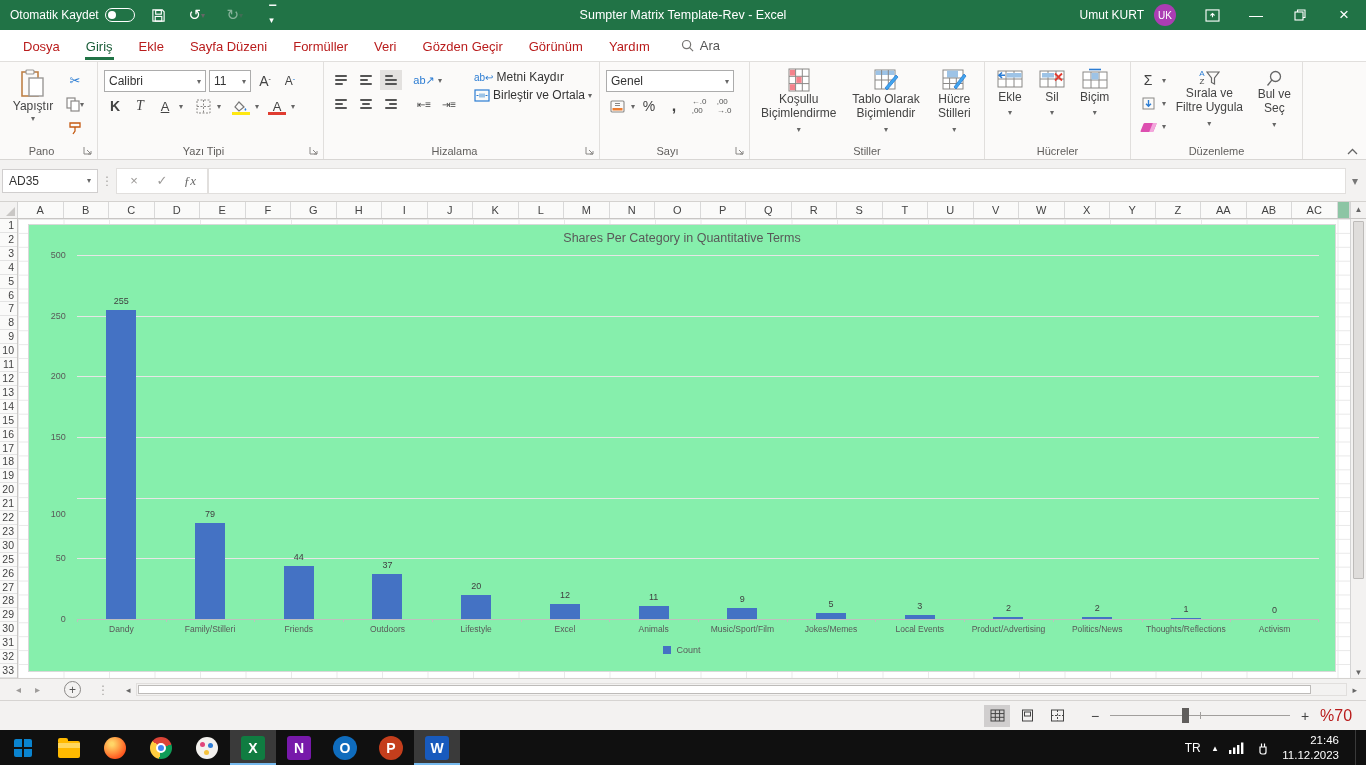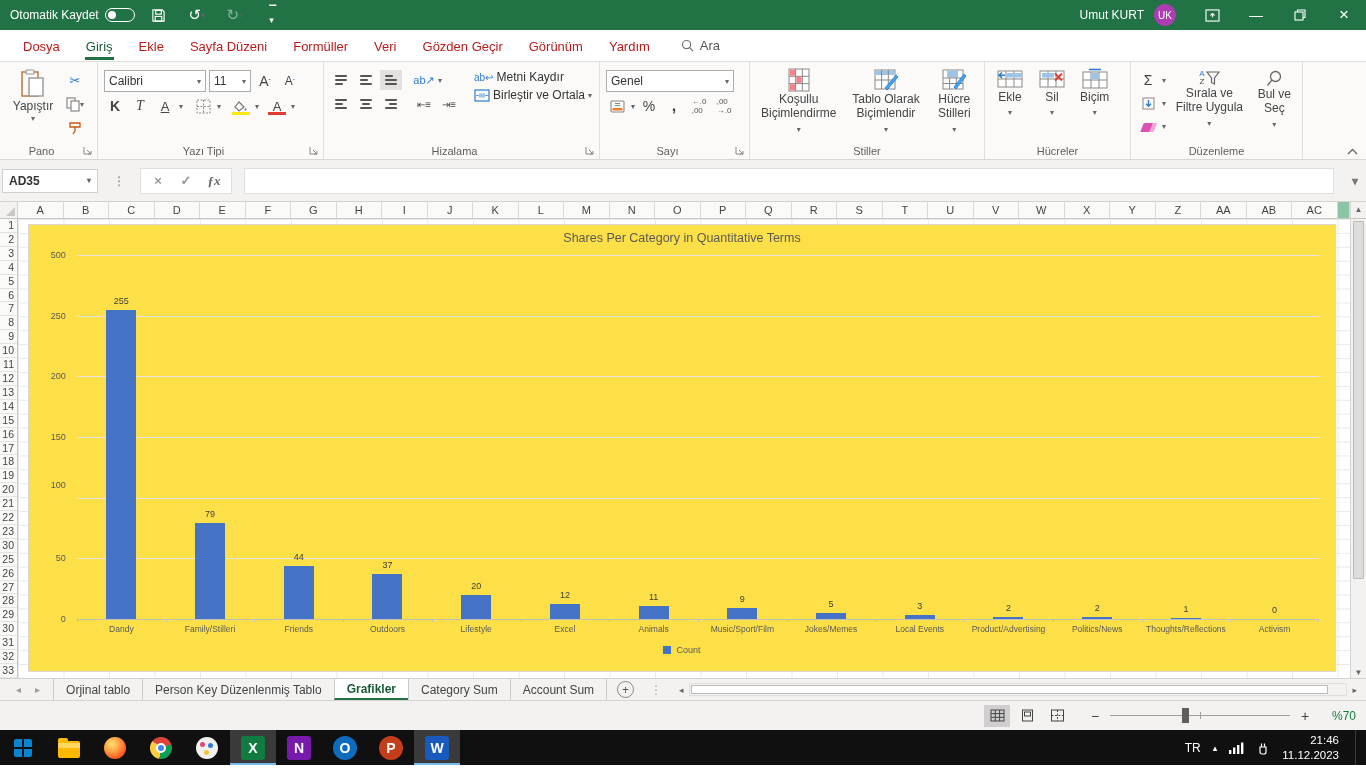--- a/index.html
+++ b/index.html
@@ -45,21 +45,21 @@
   .ualine.yellow::after { background:#FFE812; }
   .ualine.red::after { background:#E03C31; }
   .stackbtn { display:flex; flex-direction:column; align-items:center; font-size:12px; color:#444; line-height:1.2; padding:2px 7px; text-align:center; }
   .alines { display:inline-block; }
   .alines i { display:block; height:1.6px; background:#555; margin:2.2px 0; border-radius:1px; }
   .eraser { width:13px; height:9px; background:#DD4FB0; transform:skewX(-22deg); border-radius:1px; position:relative; top:1px; }
   .eraser::after{ content:""; position:absolute; right:0; top:0; bottom:0; width:4px; background:#F3A6DC; }
   .collapse-chev { position:absolute; right:8px; bottom:4px; color:#666; }
 
   
-  .formulabar { height:42px; background:#F3F2F1; display:flex; align-items:center; padding:8px 2px; gap:12px; border-bottom:1px solid #D4D2CF;font-weight:bold; }
+  .formulabar { height:42px; background:#F3F2F1; display:flex; align-items:center; padding:8px 2px; gap:0; border-bottom:1px solid #D4D2CF; }
   .namebox { width:96px; height:24px; background:#fff; border:1px solid #D0CECE; display:flex; align-items:center; justify-content:space-between; padding:0 6px; font-size:12px; }
   .fdots { color:#A6A4A2; padding:0 3px; }
   .fx-btns { display:flex; align-items:center; gap:2px; background:#fff; border:1px solid #E1DFDD; height:26px; padding:0 4px; }
   .fxb { width:26px; text-align:center; color:#9A9896; font-size:13px; }
   .fxi { font-family:"Liberation Serif", serif; font-style:italic; color:#696969; }
   .finput { flex:1; height:26px; background:#fff; border:1px solid #E1DFDD; }
   .fchev { width:18px; text-align:center; color:#777; }
 
   
   .colheads { height:17px; display:flex; background:#FAFAF9; border-bottom:1px solid #C8C6C4; font-size:11px; color:#444; }
@@ -75,21 +75,21 @@
   .rowh { height:13.909px; text-align:right; padding-right:3px; border-bottom:1px solid #E3E3E3; line-height:13px; }
   .cells { flex:1; background-color:#fff; background-image:
       linear-gradient(to right, #E9E9E9 1px, transparent 1px),
       linear-gradient(to bottom, #E9E9E9 1px, transparent 1px);
     background-size:45.5px 13.909px; }
   .vscroll { width:16px; background:#F3F2F1; border-left:1px solid #D4D4D4; position:relative; }
   .vthumb { position:absolute; left:2px; right:2px; top:2px; height:358px; background:#DFDDDB; border:1px solid #BDBBB9; border-radius:1px; }
   .vscroll .down { position:absolute; bottom:1px; left:0; right:0; text-align:center; font-size:8px; color:#666; }
 
   
-  .chart { position:absolute; left:28px; top:5px; width:1308px; height:448px; background:#fde047; border:1px solid #D9D9D9; }
+  .chart { position:absolute; left:28px; top:5px; width:1308px; height:448px; background:#86efac; border:1px solid #D9D9D9; }
   .chart-title { text-align:center; padding-top:6px; font-size:12.5px; color:#595959; }
   .plot { position:absolute; left:48px; top:30px; width:1242px; height:364px; }
   .gline { position:absolute; left:0; right:0; height:1px; background:#E6E6E6; }
   .gline.axis { background:#BFBFBF; }
   .ylab { position:absolute; right:100.5%; transform:translateY(-50%); font-size:9px; color:#595959; padding-right:5px; white-space:nowrap; }
   .slot { position:absolute; bottom:0; height:100%; }
   .bar { position:absolute; bottom:0; left:50%; transform:translateX(-50%); width:30px; background:#4472C4; }
   .dlabel { position:absolute; left:50%; transform:translateX(-50%); font-size:9px; color:#404040; white-space:nowrap; }
   .cat { position:absolute; top:100%; margin-top:5px; width:100%; text-align:center; font-size:8.5px; color:#595959; white-space:nowrap; overflow:hidden; }
   .xtick { position:absolute; top:100%; width:1px; height:3px; background:#BFBFBF; }
@@ -112,21 +112,21 @@
   
   .statusbar { height:30px; background:#F3F2F1; border-top:1px solid #D6D4D2; display:flex; align-items:center; }
   .sb-right { margin-left:auto; display:flex; align-items:center; gap:4px; padding-right:10px; }
   .viewbtn { width:26px; height:22px; display:flex; align-items:center; justify-content:center; }
   .viewbtn.active { background:#D0CECE; }
   .zoomctl { display:flex; align-items:center; gap:8px; margin-left:14px; }
   .zminus,.zplus { font-size:14px; color:#444; width:14px; text-align:center; }
   .ztrack { width:180px; height:1px; background:#A19F9D; position:relative; }
   .ztrack::before { content:""; position:absolute; left:50%; top:-3px; width:1px; height:7px; background:#A19F9D; }
   .zthumb { position:absolute; left:40%; top:-7px; width:7px; height:15px; background:#605E5C; }
-  .zlabel { font-size:12px; color:#15803d; width:36px; text-align:right; }
+  .zlabel { font-size:16px; color:#b91c1c; width:36px; text-align:left; }
 
   
   .taskbar { height:35px; background:#101010; display:flex; align-items:stretch; color:#fff; }
   .tslot { width:46px; display:flex; align-items:center; justify-content:center; }
   .tslot.open { background:#3A3A3A; box-shadow:inset 0 -2px 0 #76B9ED; }
   .appico { width:24px; height:24px; display:flex; align-items:center; justify-content:center; border-radius:3px; font-weight:bold; font-size:14px; color:#fff; }
   .icon-start { background-color:#0A84D0; background-image:linear-gradient(#101010,#101010),linear-gradient(#101010,#101010); background-size:100% 2px,2px 100%; background-position:center; background-repeat:no-repeat; border-radius:2px; width:18px; height:18px; }
   .icon-file-explorer { width:22px; height:17px; background:#FFB900; border-radius:2px; position:relative; margin-top:3px; }
   .icon-file-explorer::before { content:""; position:absolute; top:-3px; left:0; width:10px; height:4px; background:#FFB900; border-radius:2px 2px 0 0; }
   .icon-file-explorer::after { content:""; position:absolute; top:2px; left:0; right:0; height:5px; background:#FFD75E; }
@@ -163,20 +163,21 @@
           <rect x="5" y="2.6" width="6" height="4" fill="none" stroke="#fff" stroke-width="1.2"></rect>
           <rect x="4.5" y="9" width="7" height="5" fill="none" stroke="#fff" stroke-width="1.2"></rect>
         </svg>
     </span>
     <span class="tb-ico">↺<span class="chev">▾</span></span>
     <span class="tb-ico dim">↻<span class="chev">▾</span></span>
     <span class="tb-ico">
         <span style="font-size:9px;">▔<br>▾</span>
       </span>
   </div>
+  <div class="tb-title">Sumpter Matrix Template-Rev  -  Excel</div>
   <div class="tb-right">
     <span class="tb-user">Umut KURT</span>
     <span class="avatar">UK</span>
     <span class="win-btn">
       <svg width="15" height="13" viewBox="0 0 16 14">
           <rect x="1" y="1" width="14" height="12" fill="none" stroke="#fff" stroke-width="1.2"></rect>
           <path d="M8 9V5M5.8 7L8 4.8 10.2 7" fill="none" stroke="#fff" stroke-width="1.2"></path>
         </svg>
     </span>
     <span class="win-btn">—</span>
@@ -611,21 +612,21 @@
   </div>
 
   <div class="chart">
     <div class="chart-title">Shares Per Category in Quantitative Terms</div>
     <div class="plot" id="plot">
         <div class="gline axis" style="top: 364px;"></div>
         <span class="ylab" style="top: 364px;">0</span>
         <div class="gline" style="top: 303.333px;"></div>
         <span class="ylab" style="top: 303.333px;">50</span>
         <div class="gline" style="top: 242.667px;"></div>
-        <span class="ylab" style="top: 230px;">100</span>
+        <span class="ylab" style="top: 259px;">100</span>
         <div class="gline" style="top: 182px;"></div>
         <span class="ylab" style="top: 182px;">150</span>
         <div class="gline" style="top: 121.333px;"></div>
         <span class="ylab" style="top: 121.333px;">200</span>
         <div class="gline" style="top: 60.6667px;"></div>
         <span class="ylab" style="top: 60.6667px;">250</span>
         <div class="gline" style="top: 0px;"></div>
         <span class="ylab" style="top: 0px;">500</span>
         <div class="slot" style="left: 0px; width: 88.7143px;">
           <div class="bar" style="height: 309px; background: rgb(68, 114, 196);"></div>
@@ -718,27 +719,20 @@
       <span class="legend-label" id="legend-label">Count</span>
     </div>
   </div>
 </div>
 
 <div class="tabstrip">
   <span class="ts-arrows">
     <span>◂</span>
     <span>▸</span>
   </span>
-  <span id="sheettabs" style="display:flex;">
-      <span class="stab">Orjinal tablo</span>
-      <span class="stab">Person Key Düzenlenmiş Tablo</span>
-      <span class="stab active">Grafikler</span>
-      <span class="stab">Category Sum</span>
-      <span class="stab">Account Sum</span>
-    </span>
   <span class="newsheet">+</span>
   <span class="ts-dots">⋮</span>
   <span class="hscroll">
     <span class="hs-arrow">◂</span>
     <span class="hs-track">
         <span class="hs-thumb"></span>
       </span>
     <span class="hs-arrow">▸</span>
   </span>
 </div>

